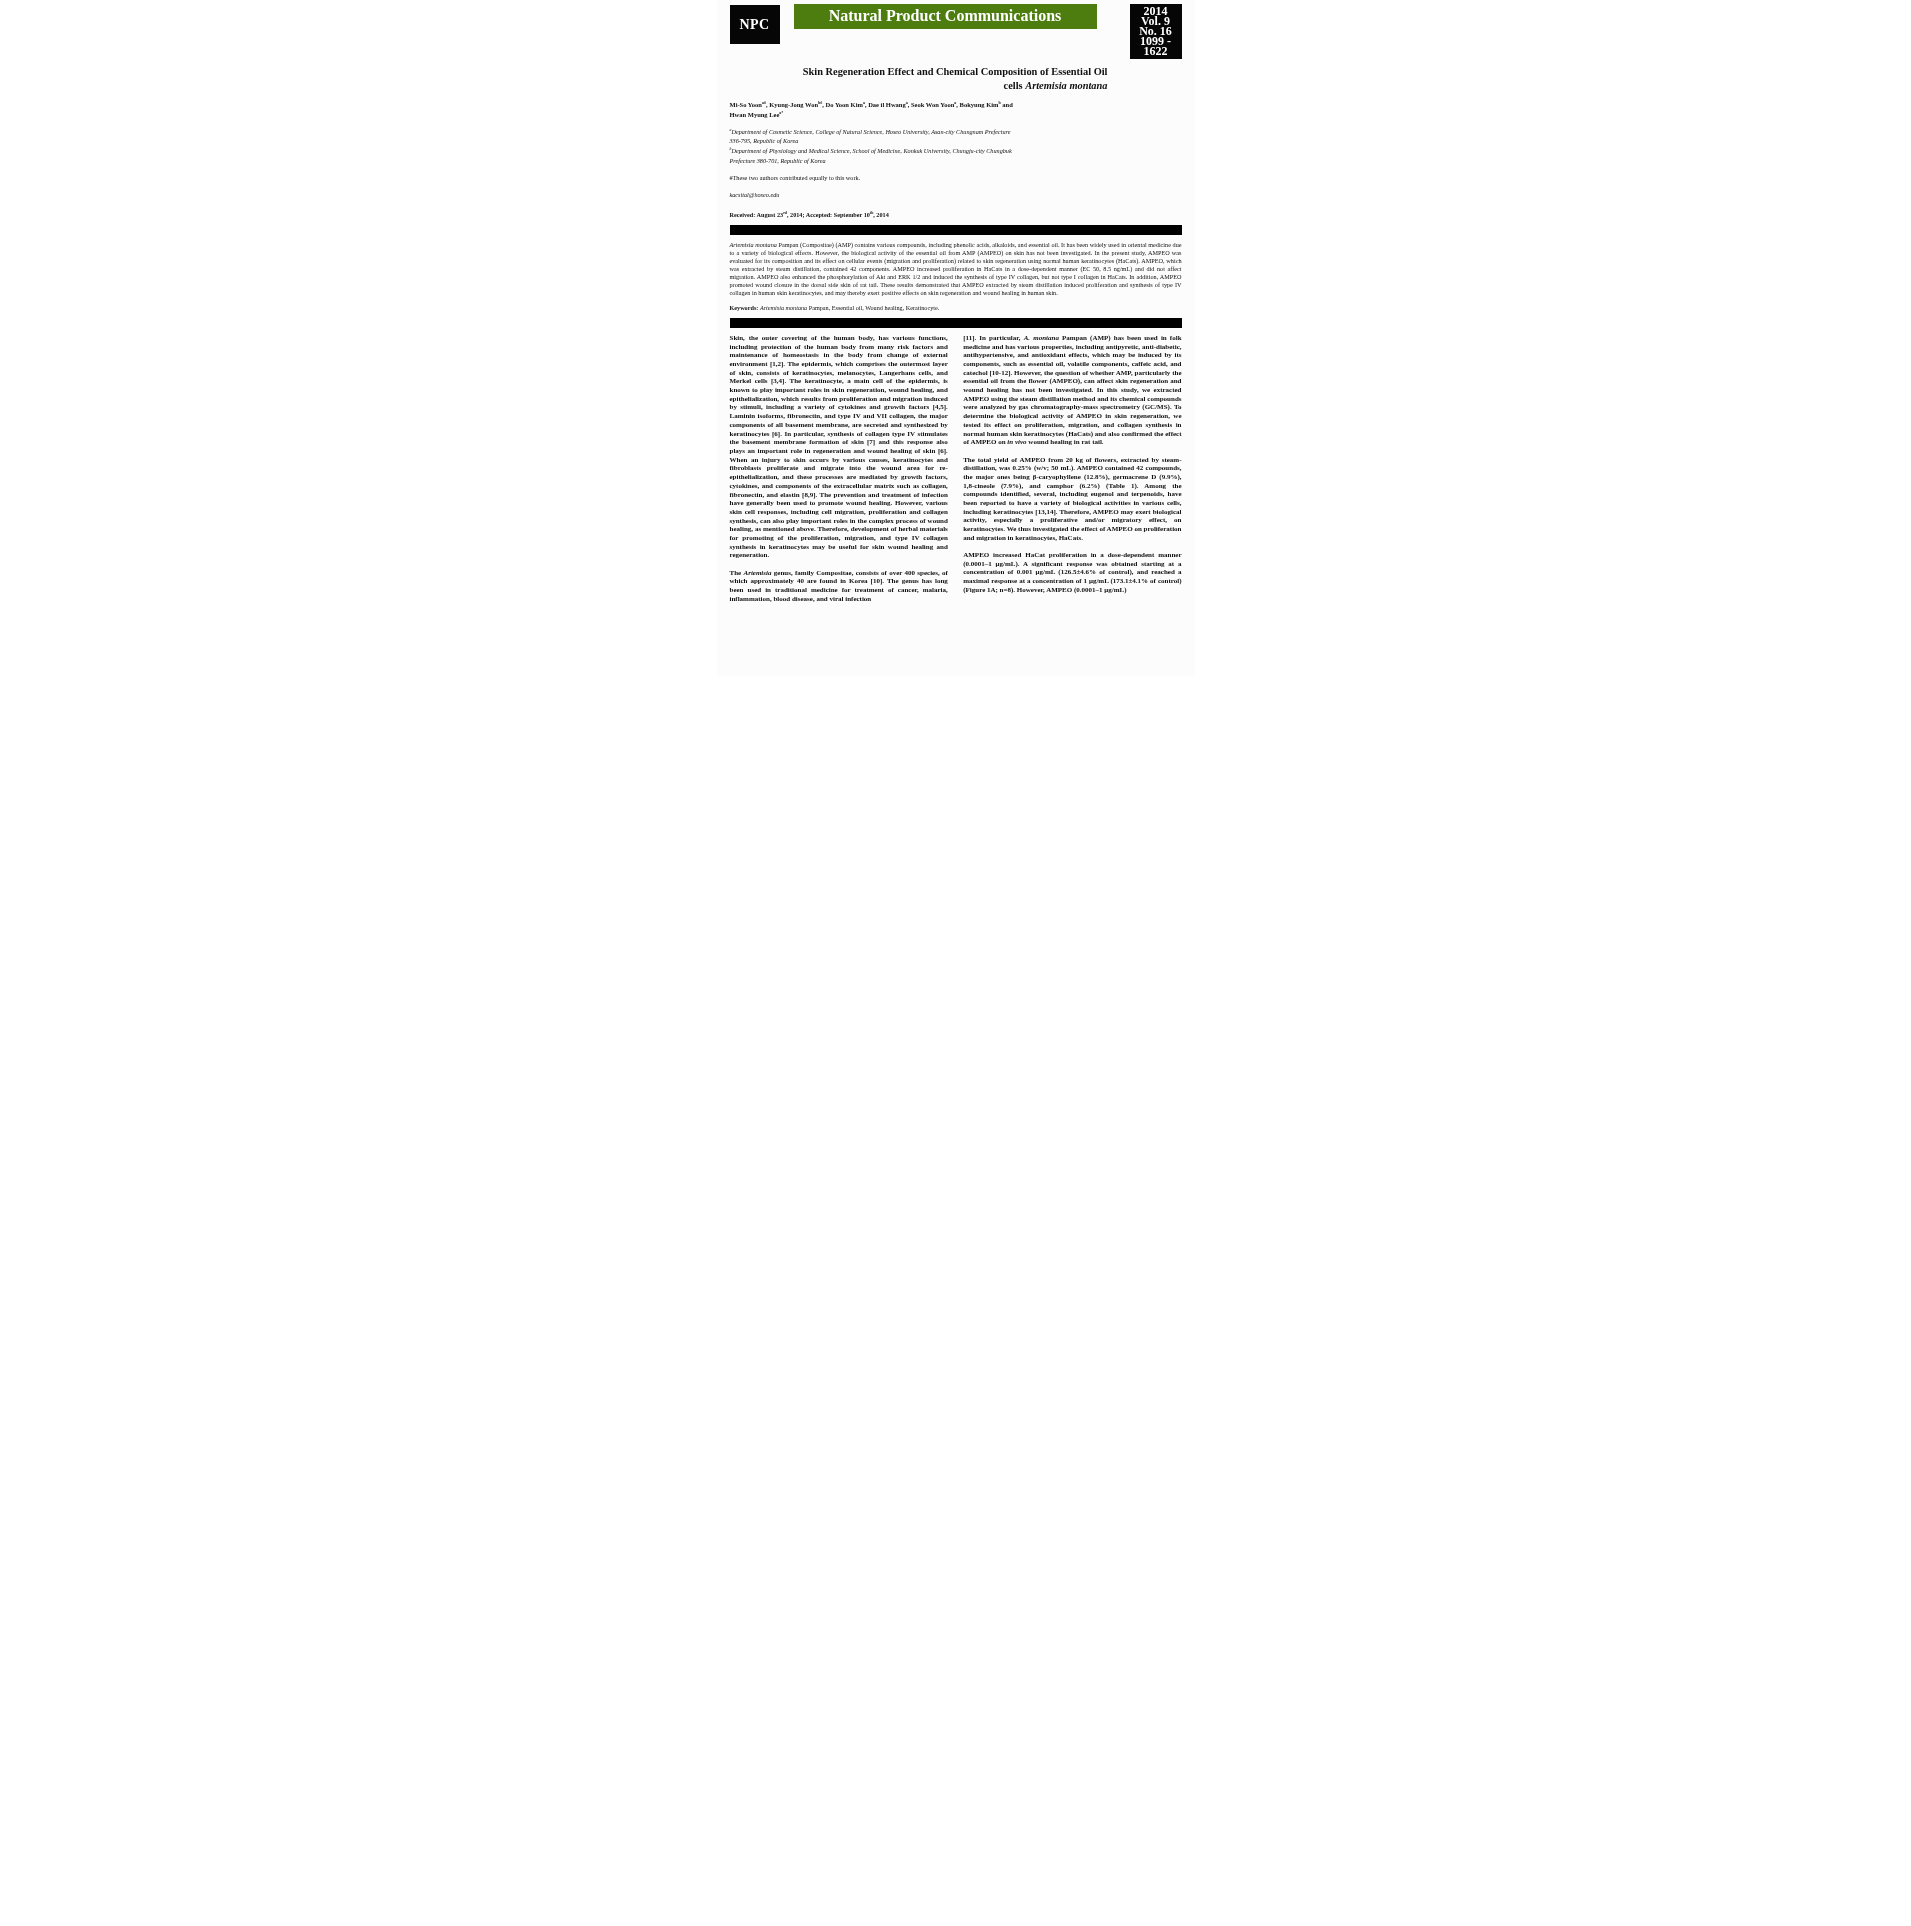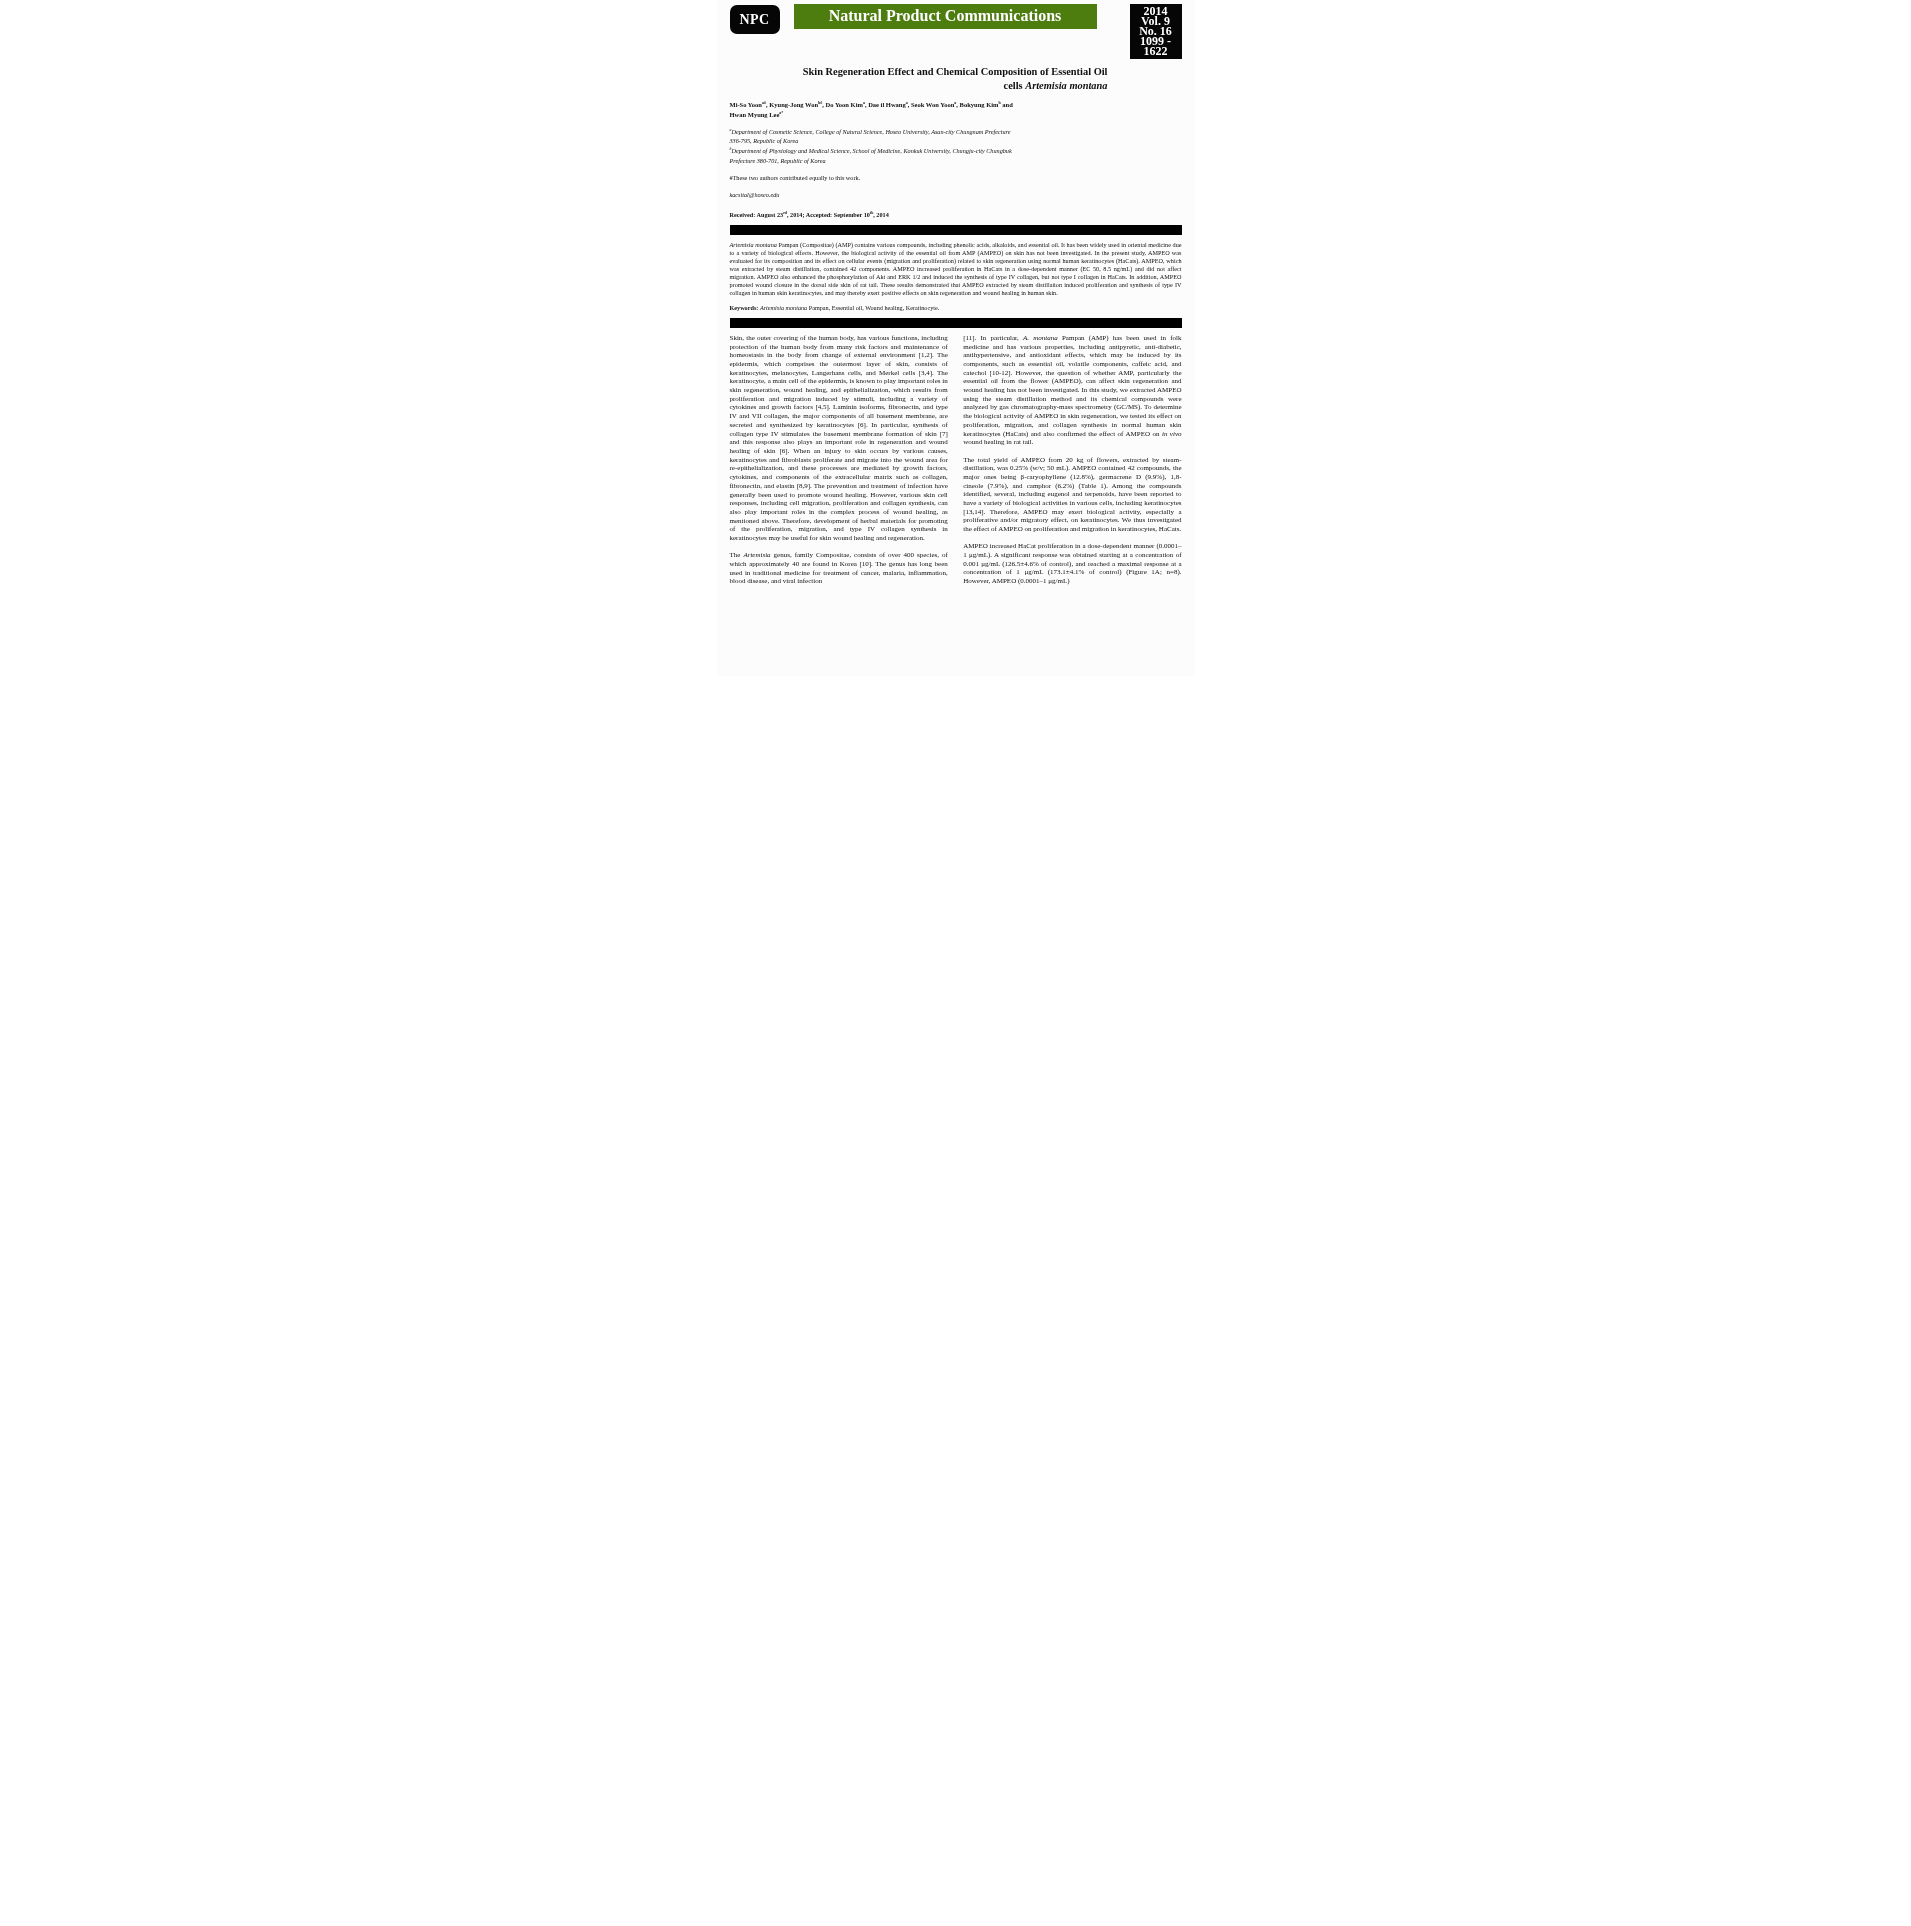--- a/index.html
+++ b/index.html
@@ -14,23 +14,23 @@
     padding: 0 13px;
     box-sizing: border-box;
     overflow: hidden;
   }
   sup { font-size: 0.62em; line-height: 0; }
 
   
   .masthead { display: flex; align-items: flex-start; padding-top: 3.9px; }
   .npc-box {
     background: #060606; color: #fff;
-    width: 50px; height: 29px; margin-top: 1.2px;
+    width: 50px; height: 39px; margin-top: 1.2px;
     display: flex; align-items: center; justify-content: center;
-    font-size: 14px; font-weight: bold; letter-spacing: 0.4px; border-radius: 7px;
+    font-size: 14px; font-weight: bold; letter-spacing: 0.4px;
   }
   .banner-box {
     background: #4d7c0f; color: #fff;
     height: 25px; width: 303px; margin-left: 14px;
     display: flex; align-items: center; justify-content: center;
     font-size: 16px; font-weight: bold; white-space: nowrap;
   }
   .issue-box {
     background: #060606; color: #fff;
     margin-left: auto; width: 52px;
@@ -50,21 +50,21 @@
   .received { margin-top: 12.3px; font-size: 6.2px; font-weight: bold; }
 
   .divider-bar { height: 10px; background: #000; margin-top: 7.7px; }
   .divider-bar.second { margin-top: 7px; }
 
   .abstract { margin-top: 6.2px; font-size: 6.2px; line-height: 8px; text-align: justify; }
   .keywords { margin-top: 6.2px; font-size: 6.2px; }
   .keywords-label { font-weight: bold; }
 
   
-  .columns { display: flex; gap: 15.4px; margin-top: 6.2px; font-size: 7px; line-height: 8.7px; text-align: justify; }
+  .columns { display: flex; gap: 15.4px; margin-top: 6.2px; font-size: 7px; line-height: 8.7px; text-align: justify; font-weight: bold; }
   .column { flex: 1 1 0; min-width: 0; }
   .column p { margin: 0 0 8.5px 0; }
   .column p:last-child { margin-bottom: 0; }
 </style>
 </head>
 <body>
 
 <div class="page">
 
   <div class="masthead">

